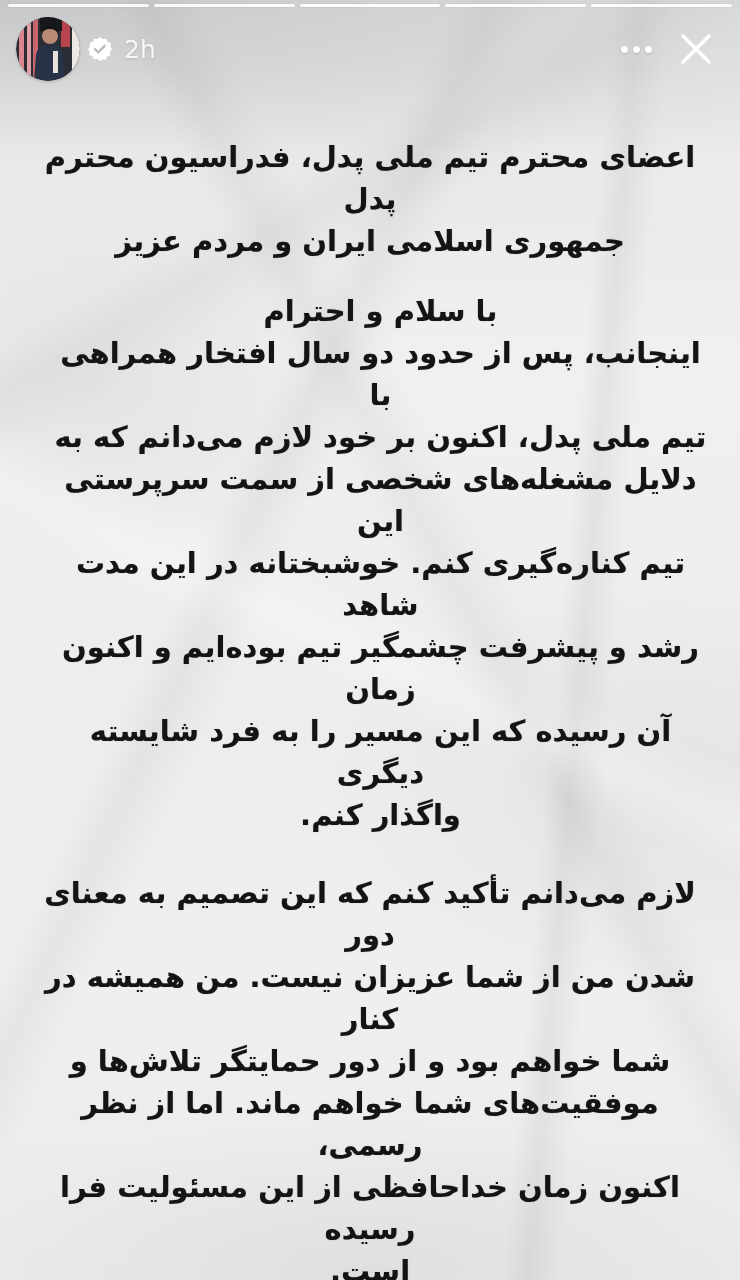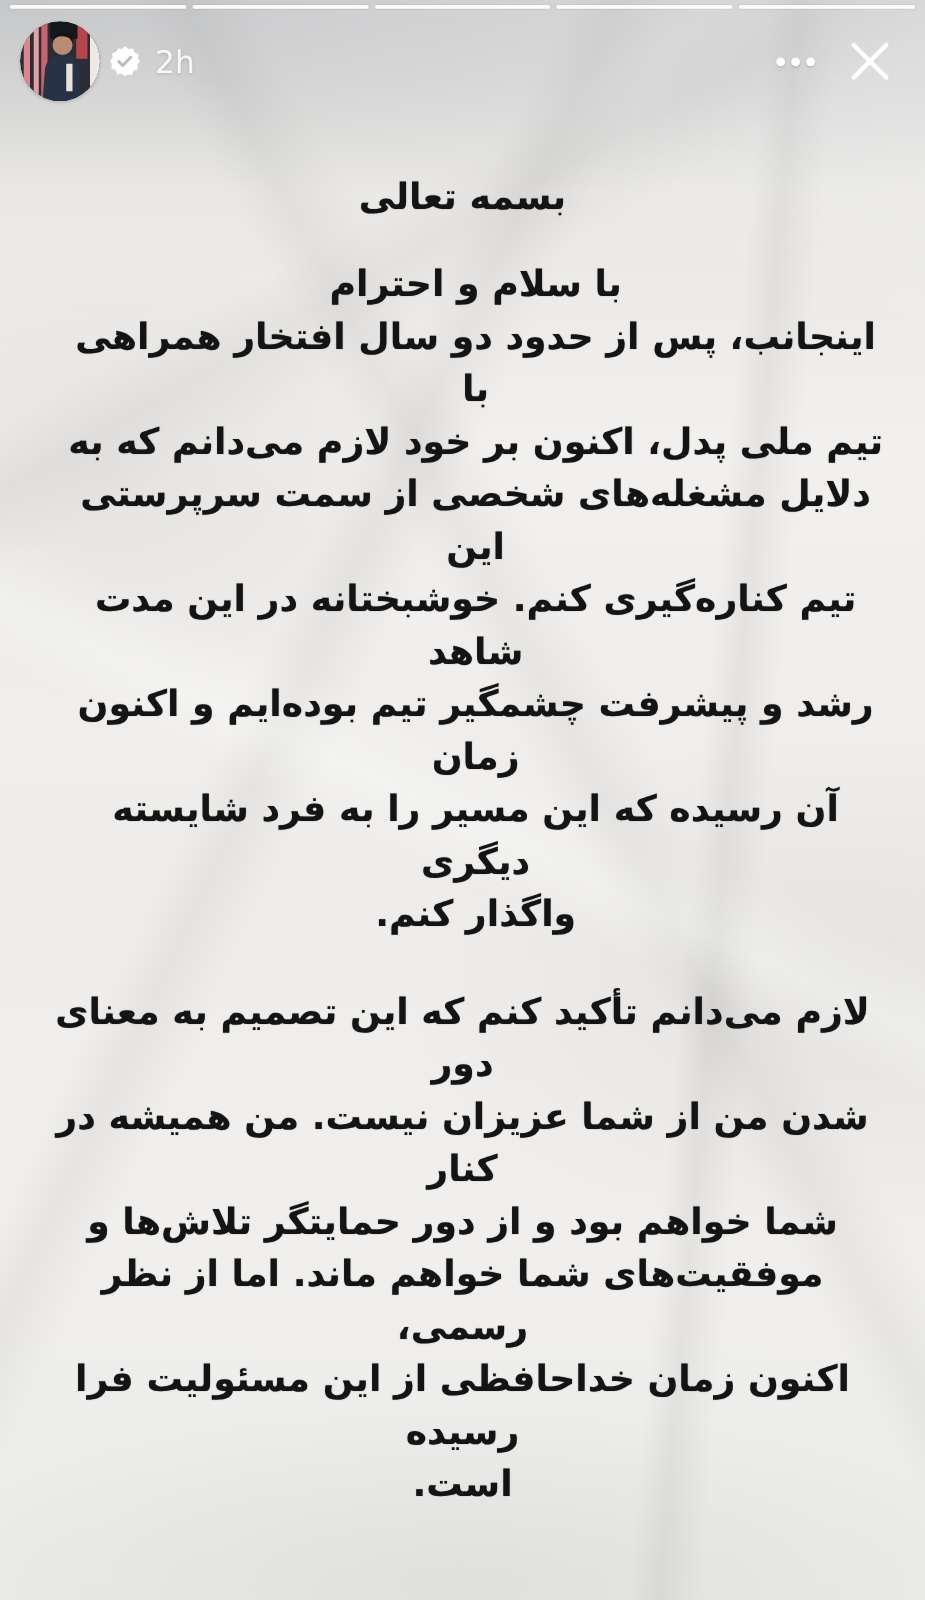--- a/index.html
+++ b/index.html
@@ -147,21 +147,22 @@
       <i></i>
   </div>
   <div class="close-button">
     <svg width="42" height="42" viewBox="0 0 42 42">
       <path d="M8 8 L34 34 M34 8 L8 34" stroke="#ffffff" stroke-width="3.6" stroke-linecap="round"></path>
     </svg>
   </div>
 </div>
 
 <div class="letter">
-  <div class="block block-bismillah">بسمه تعالی</div>
+  <div class="block block-addressees">اعضای محترم تیم ملی پدل، فدراسیون محترم پدل
+جمهوری اسلامی ایران و مردم عزیز</div>
   <div class="block block-body1">با سلام و احترام
 اینجانب، پس از حدود دو سال افتخار همراهی با
 تیم ملی پدل، اکنون بر خود لازم می‌دانم که به
 دلایل مشغله‌های شخصی از سمت سرپرستی این
 تیم کناره‌گیری کنم. خوشبختانه در این مدت شاهد
 رشد و پیشرفت چشمگیر تیم بوده‌ایم و اکنون زمان
 آن رسیده که این مسیر را به فرد شایسته دیگری
 واگذار کنم.</div>
   <div class="block block-body2">لازم می‌دانم تأکید کنم که این تصمیم به معنای دور
 شدن من از شما عزیزان نیست. من همیشه در کنار

